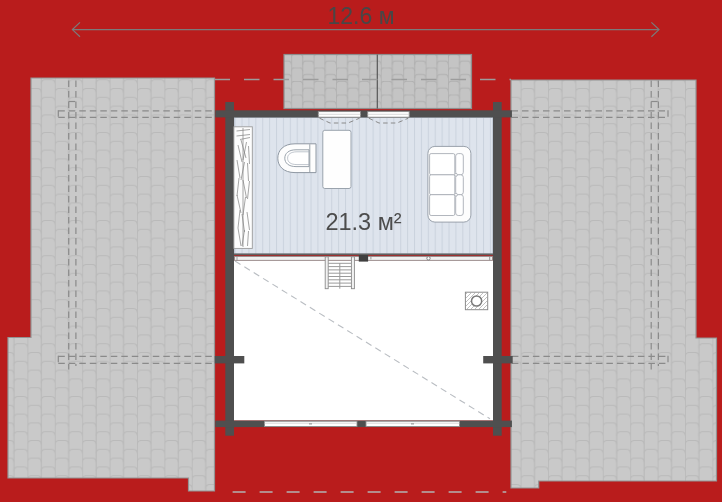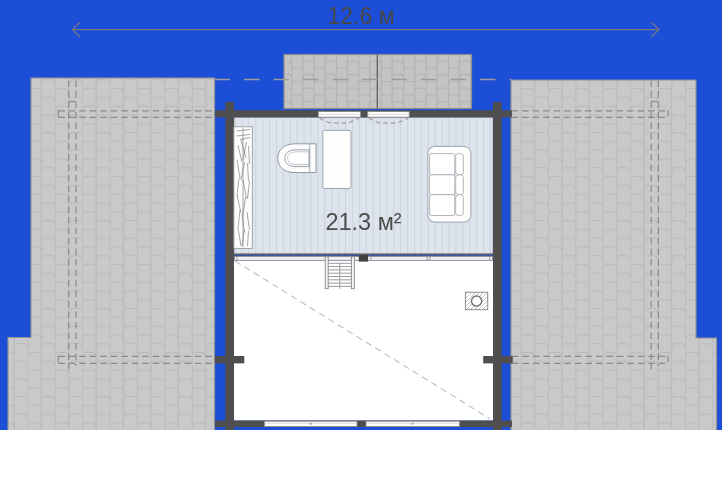--- a/index.html
+++ b/index.html
@@ -1,17 +1,17 @@
 <!DOCTYPE html>
 <html><head>
 <meta charset="utf-8">
 <style>
   html,body{margin:0;padding:0;background:#ffffff;}
   body{font-family:"Liberation Sans", sans-serif;}
-  #stage{position:relative;width:722px;height:430px;overflow:hidden;background:#1d4ed8;}
+  #stage{position:relative;width:722px;height:502px;overflow:hidden;background:#b91c1c;}
 </style>
 </head>
 <body>
 <div id="stage">
 <svg width="722" height="502" viewBox="0 0 722 502" xmlns="http://www.w3.org/2000/svg">
 <defs>
   <pattern id="shingle" width="27.4" height="17.6" patternUnits="userSpaceOnUse">
     <rect x="0" y="0" width="27.4" height="17.6" fill="#c9c9c9"></rect>
     <g stroke="#bababa" stroke-width="1.1" fill="none">
       <path d="M0.25,-1 V18.6 M13.95,-1 V18.6"></path>

